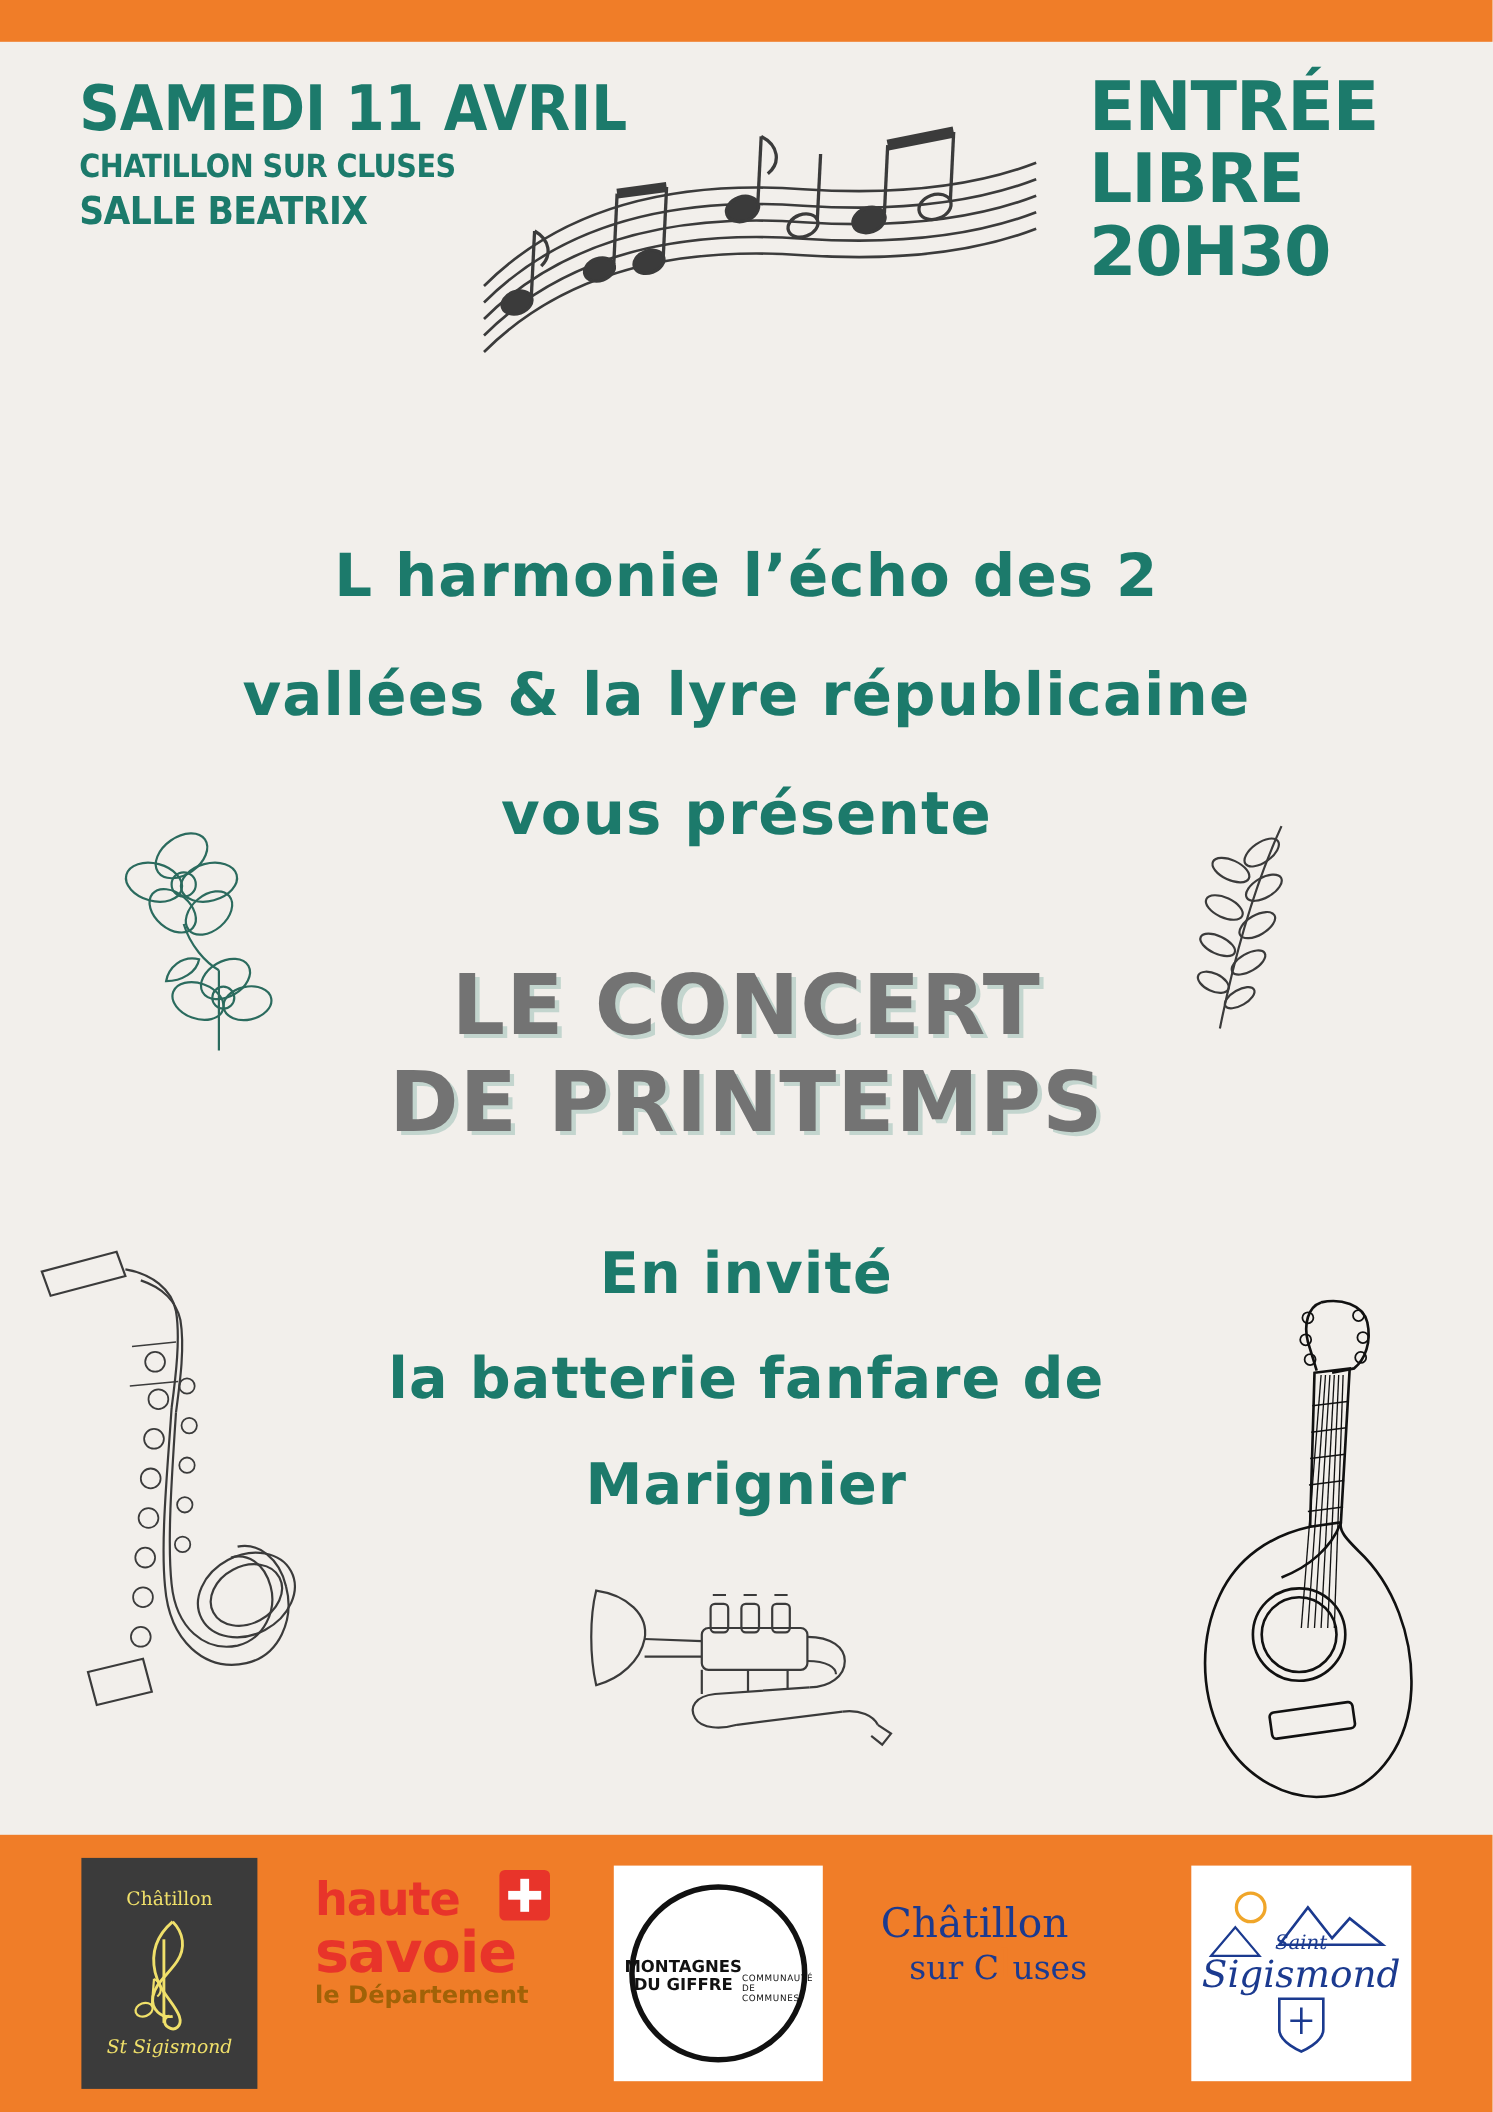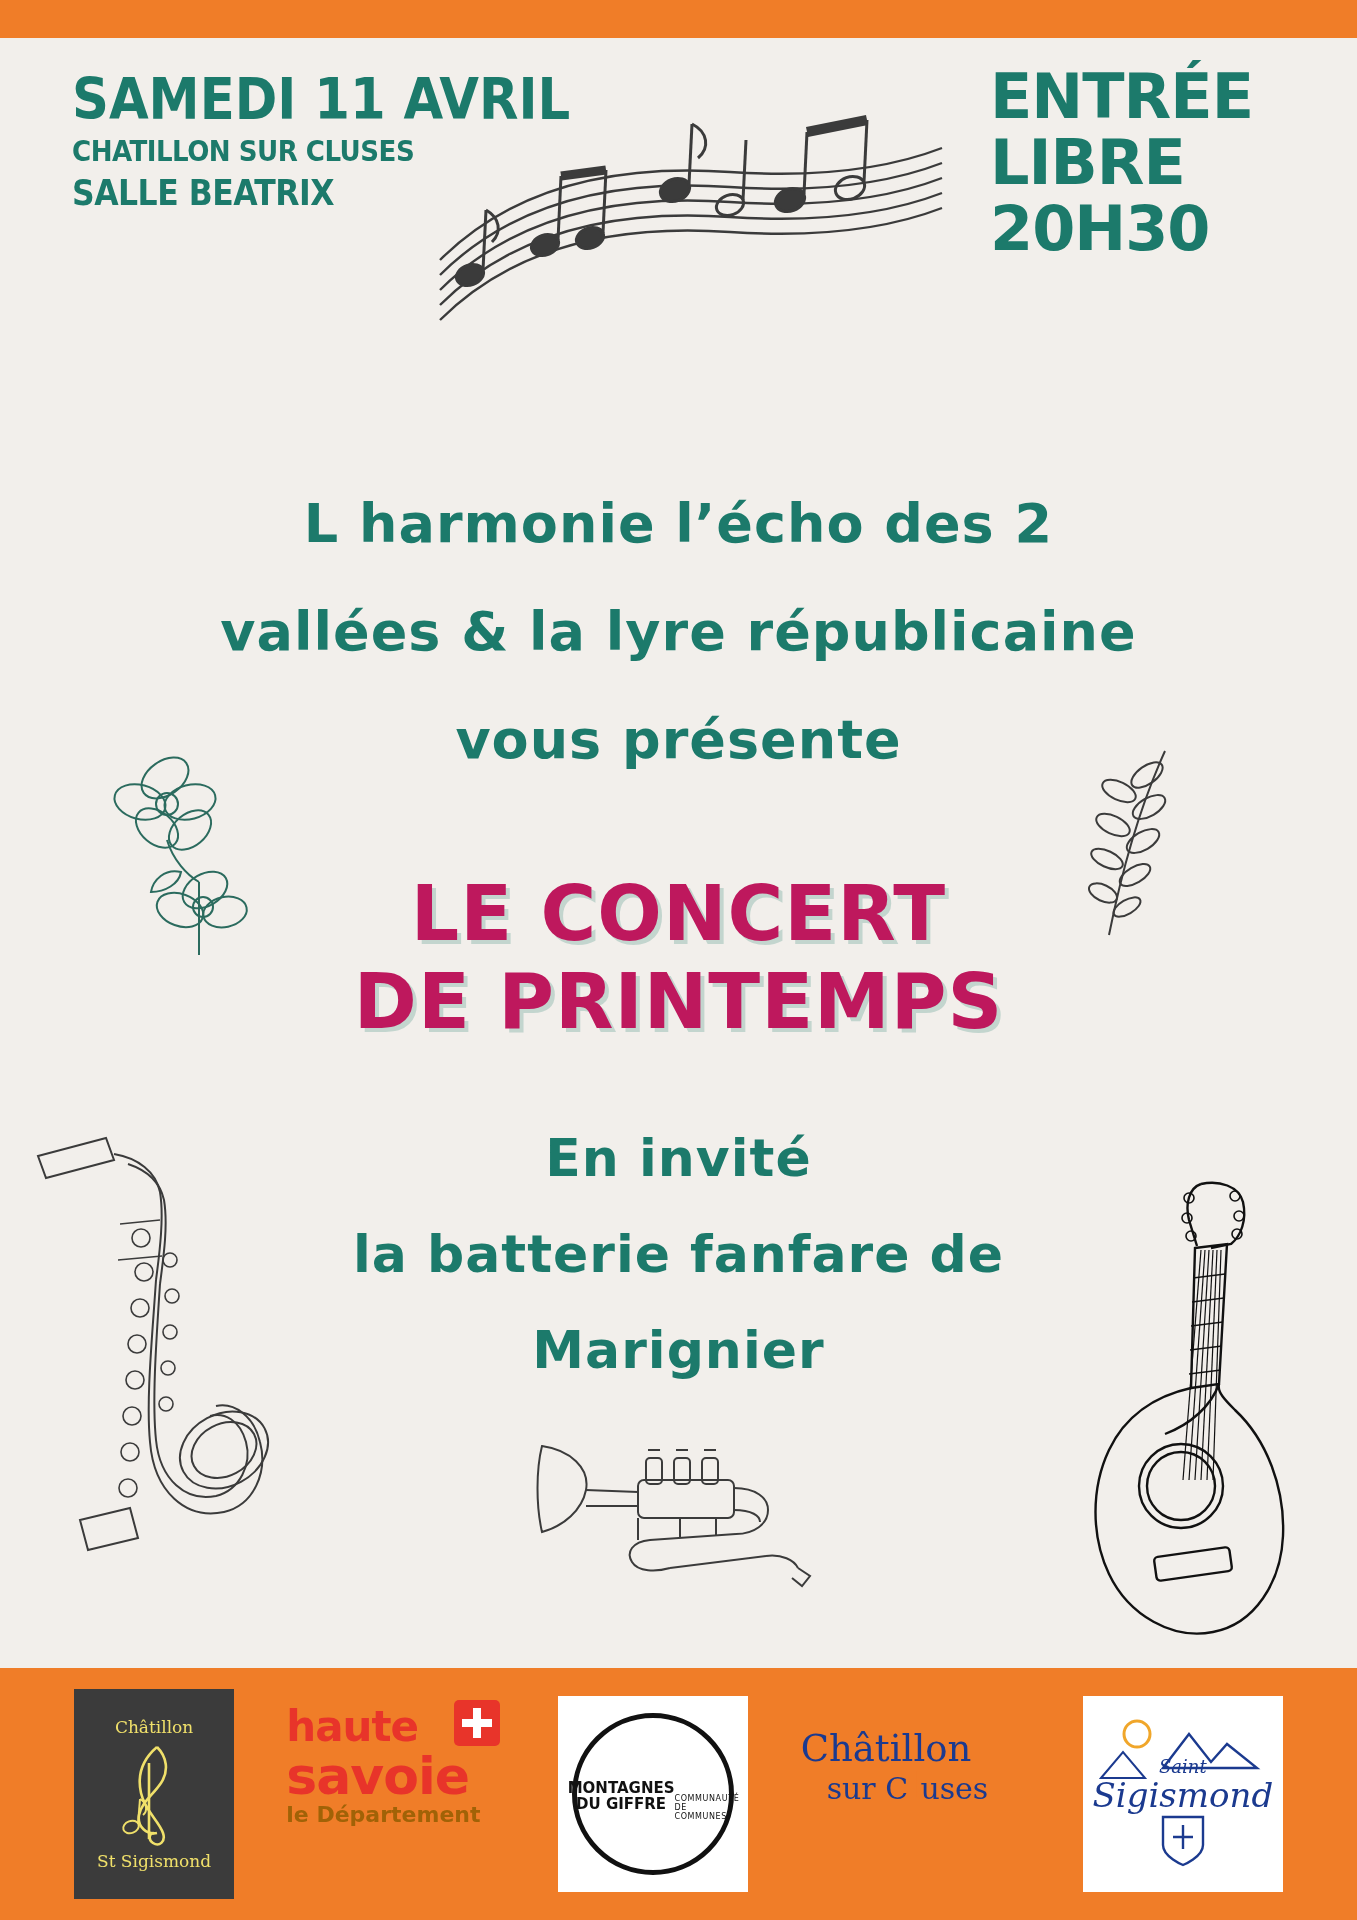--- a/index.html
+++ b/index.html
@@ -76,21 +76,21 @@
 
   
   .title-block {
     position: absolute; left: 0; top: 870px;
     width: 1357px;
     text-align: center;
     font-family: "DejaVu Sans", sans-serif;
     font-weight: bold;
     font-size: 76px;
     line-height: 88px;
-    color: #be185d;
+    color: #737373;
     letter-spacing: 1px;
     text-shadow: 4px 4px 0 rgba(28,122,107,0.22);
   }
 
   
   .guest {
     position: absolute; left: 0; top: 1110px;
     width: 1357px;
     text-align: center;
     color: #1c7a6b;
@@ -117,21 +117,21 @@
   }
   .logo { display: flex; align-items: center; justify-content: center; }
 
   .logo-chatillon-sig {
     width: 160px; height: 210px; background: #3b3b3b;
     color: #f0e06a; font-family: "DejaVu Serif", serif;
     flex-direction: column; font-size: 17px; text-align: center;
     padding: 10px 4px;
   }
   .logo-chatillon-sig .top-txt { margin-bottom: 4px; }
-  .logo-chatillon-sig .bot-txt { margin-top: 0; }
+  .logo-chatillon-sig .bot-txt { margin-top: 0; font-style: italic; }
 
   .logo-hs { width: 220px; height: 180px; position: relative; }
   .logo-hs .haute {
     font-family: "DejaVu Sans", sans-serif; font-weight: bold;
     color: #e8342a; font-size: 42px; line-height: 46px; letter-spacing: -1px;
   }
   .logo-hs .savoie {
     font-family: "DejaVu Sans", sans-serif; font-weight: bold;
     color: #e8342a; font-size: 52px; line-height: 52px; letter-spacing: -1px;
   }

